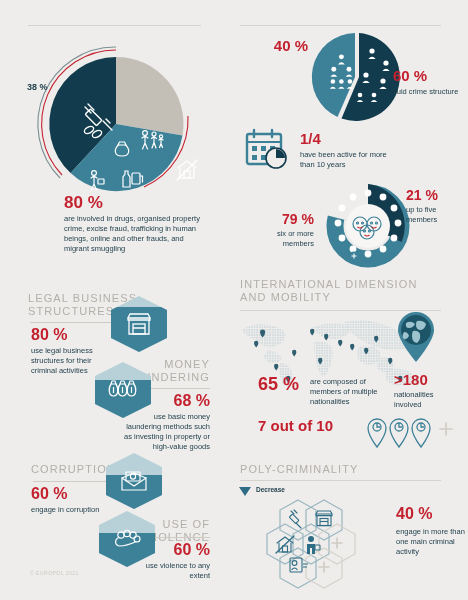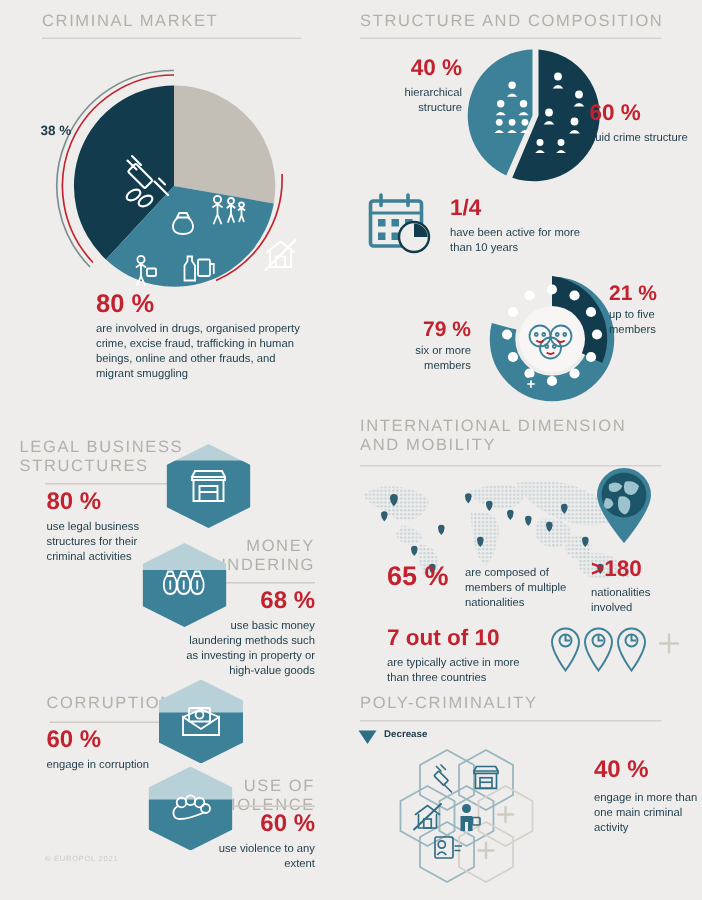--- a/index.html
+++ b/index.html
@@ -69,21 +69,20 @@
     letter-spacing:.5px;
     color:#cdcac4;
   }
   svg { display:block; overflow:visible; }
 </style>
 </head>
 <body>
 
 <div class="page">
 
-  <div class="sec-title" style="left:28px; top:8px;">CRIMINAL MARKET</div>
   <div class="sec-rule" style="left:28px; top:25px; width:173px;"></div>
 
   <svg style="position:absolute; left:36px; top:44px;" width="160" height="160" viewBox="0 0 160 160">
 
     <path d="M 80 6 A 74 74 0 0 0 26 131" fill="none" stroke="#c4212f" stroke-width="1.1"></path>
     <path d="M 80 3 A 77 77 0 0 0 24 134" fill="none" stroke="#7a8f92" stroke-width="1.1"></path>
     <path d="M 152 72 A 74 74 0 0 1 108 143" fill="none" stroke="#c4212f" stroke-width="1.1"></path>
 
     <path d="M 80 80 L 80 13 A 67 67 0 0 0 34.6 129" fill="#123c4e"></path>
     <path d="M 80 80 L 80 13 A 67 67 0 0 1 146.5 91.6 Z" fill="#c3bfb7"></path>
@@ -131,21 +130,20 @@
       <path d="M6 6 v8 M3 8 l3 -2 l3 2 M3.5 20 l2.5 -6 l2.5 6"></path>
       <rect x="10" y="9" width="6" height="5" rx="0.6"></rect>
     </g>
   </svg>
 
   <div style="position:absolute; left:27px; top:82px; font-size:9px; color:#1d3c4a; font-weight:600;">38 %</div>
 
   <div class="big" style="position:absolute; left:64px; top:194px; font-size:17px;">80 %</div>
   <div class="desc" style="position:absolute; left:64px; top:214px; width:146px;">are involved in drugs, organised property crime, excise fraud, trafficking in human beings, online and other frauds, and migrant smuggling</div>
 
-  <div class="sec-title" style="left:240px; top:8px;">STRUCTURE AND COMPOSITION</div>
   <div class="sec-rule" style="left:240px; top:25px; width:201px;"></div>
 
   <svg style="position:absolute; left:310px; top:30px;" width="94" height="94" viewBox="0 0 94 94">
 
     <path d="M45 47 L45 3 A44 44 0 0 0 27.5 87 Z" fill="#3d8198"></path>
     <path d="M49 47 L49 3 A44 44 0 1 1 31.5 88.5 Z" fill="#123c4e"></path>
 
     <g fill="#ffffff" transform="translate(20,24) scale(0.95)">
       <circle cx="12" cy="3" r="2.6"></circle>
         <path d="M8.4 11 q3.6 -4.6 7.2 0 z"></path>
@@ -183,21 +181,20 @@
           <path d="M0.8 10 q3.2 -4.1 6.4 0 z"></path>
         </g>
       <g transform="translate(8,44)">
           <circle cx="4" cy="3" r="2.3"></circle>
           <path d="M0.8 10 q3.2 -4.1 6.4 0 z"></path>
         </g>
     </g>
   </svg>
 
   <div class="big lbl-right" style="position:absolute; left:248px; top:38px; width:60px; font-size:15px;">40 %</div>
-  <div class="desc lbl-right" style="position:absolute; left:243px; top:57px; width:65px;">hierarchical structure</div>
 
   <div class="big" style="position:absolute; left:393px; top:68px; font-size:15px;">60 %</div>
   <div class="desc" style="position:absolute; left:393px; top:87px; width:66px;">fluid crime structure</div>
 
   <svg style="position:absolute; left:245px; top:128px;" width="46" height="42" viewBox="0 0 46 42">
     <rect x="2" y="6" width="34" height="30" rx="2" fill="none" stroke="#3d8198" stroke-width="2.4"></rect>
     <path d="M9 2 v7 M27 2 v7" stroke="#3d8198" stroke-width="2.4" stroke-linecap="round"></path>
     <line x1="3" y1="14" x2="35" y2="14" stroke="#3d8198" stroke-width="2"></line>
     <g fill="#3d8198">
       <rect x="7" y="18" width="5" height="5"></rect>
@@ -250,21 +247,21 @@
     <circle cx="32" cy="76" r="4.5" fill="#3d8198"></circle>
     <path d="M32 73.5 v5 M29.5 76 h5" stroke="#ffffff" stroke-width="1.1"></path>
   </svg>
 
   <div class="big" style="position:absolute; left:406px; top:188px; font-size:14px;">21 %</div>
   <div class="desc" style="position:absolute; left:406px; top:205px; width:58px;">up to five members</div>
 
   <div class="big lbl-right" style="position:absolute; left:252px; top:212px; width:62px; font-size:14px;text-align:right;">79 %</div>
   <div class="desc lbl-right" style="position:absolute; left:252px; top:229px; width:62px;">six or more members</div>
 
-  <div class="sec-title" style="left:13px; top:292px;">LEGAL BUSINESS
+  <div class="sec-title" style="left:28px; top:292px;">LEGAL BUSINESS
 STRUCTURES</div>
   <div class="conn" style="left:30px; top:322px; width:100px;"></div>
 
   <div class="hex" style="left:111px; top:296px; width:56px; height:56px;">
     <div class="fill" style="height:80%;"></div>
     <div class="glyph">
       <svg width="28" height="26" viewBox="0 0 28 26" fill="none" stroke="#ffffff" stroke-width="1.3">
         <path d="M3 7 h22 v2 h-22 z"></path>
         <path d="M3 7 l2 -4 h18 l2 4"></path>
         <path d="M4 9 v14 h20 v-14"></path>
@@ -426,21 +423,20 @@
     </g>
   </svg>
 
   <div class="big" style="position:absolute; left:394px; top:372px; font-size:15px;">&gt;180</div>
   <div class="desc" style="position:absolute; left:394px; top:390px; width:60px;">nationalities involved</div>
 
   <div class="big" style="position:absolute; left:258px; top:375px; font-size:18px;">65 %</div>
   <div class="desc" style="position:absolute; left:310px; top:377px; width:78px;">are composed of members of multiple nationalities</div>
 
   <div class="big" style="position:absolute; left:258px; top:418px; font-size:15px;">7 out of 10</div>
-  <div class="desc" style="position:absolute; left:258px; top:437px; width:104px;">are typically active in more than three countries</div>
 
   <svg style="position:absolute; left:366px; top:415px;" width="96" height="34" viewBox="0 0 96 34">
     <g fill="none" stroke="#3d8198" stroke-width="1.3">
       <g>
           <path d="M11 32 C11 32 2 20 2 13 A9 9 0 0 1 20 13 C20 20 11 32 11 32 Z"></path>
           <circle cx="11" cy="12" r="4"></circle>
           <path d="M11 8 v4 h3"></path>
         </g>
       <g transform="translate(22,0)">
           <path d="M11 32 C11 32 2 20 2 13 A9 9 0 0 1 20 13 C20 20 11 32 11 32 Z"></path>

